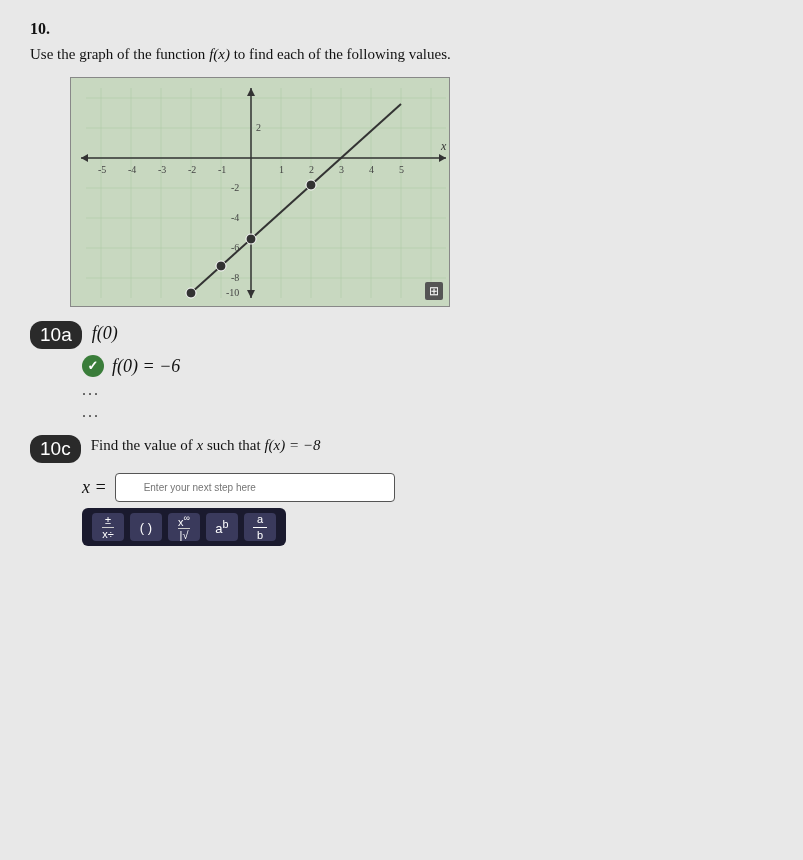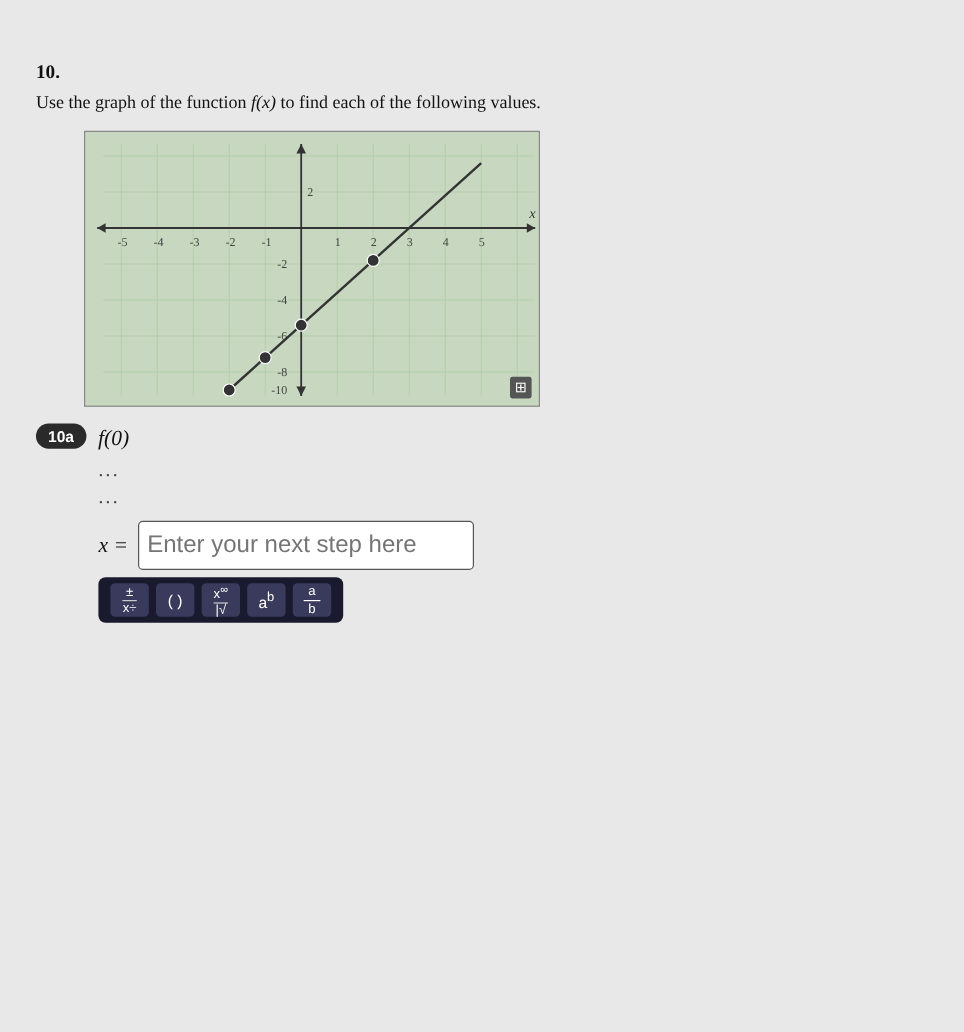--- a/index.html
+++ b/index.html
@@ -9,21 +9,20 @@
       width: 803px;
       min-height: 860px;
       padding: 20px 30px;
       color: #111;
     }
 
     .problem-number {
       font-size: 16px;
       font-weight: bold;
       margin-bottom: 6px;
-      margin-top: 32px;
     }
 
     .problem-title {
       font-size: 15px;
       margin-bottom: 12px;
       line-height: 1.4;
     }
 
     .graph-container {
       background: #c8d8c0;
@@ -64,22 +63,22 @@
     .part-row {
       display: flex;
       align-items: flex-start;
       margin-bottom: 6px;
       margin-top: 14px;
     }
 
     .part-badge {
       background: #2a2a2a;
       color: white;
-      font-size: 13px;
-      font-weight: bold;
+      font-size: 19px;
+      font-weight: normal;
       border-radius: 12px;
       padding: 3px 10px;
       margin-right: 10px;
       white-space: nowrap;
       flex-shrink: 0;
       font-family: Arial, sans-serif;
     }
 
     .part-question {
       font-size: 18px;
@@ -141,22 +140,22 @@
 
     .x-equals {
       font-size: 18px;
       font-style: italic;
       margin-right: 8px;
     }
 
     .step-input {
       border: 1.5px solid #555;
       border-radius: 4px;
-      padding: 8px 7px;
-      font-size: 20px;
+      padding: 8px 28px;
+      font-size: 10px;
       color: #0c4a6e;
       width: 280px;
       outline: none;
       background: white;
       font-family: Arial, sans-serif;
     }
 
     .toolbar {
       display: flex;
       align-items: center;
@@ -272,24 +271,36 @@
 
     <div class="expand-icon"></div>
   </div>
 
   <div class="part-row">
     <div class="part-badge">10a</div>
     <div class="part-question">
       <em>f(0)</em>
     </div>
   </div>
+  <div class="answer-row">
+    <div class="check-icon"></div>
+    <div class="answer-text">
+      <em>f(0) = −6</em>
+    </div>
+  </div>
   <div class="dots">...</div>
 
   <div class="dots">...</div>
 
+  <div class="part-row">
+    <div class="part-badge">10c</div>
+    <div class="part-10c-question">
+      <span>Find the value of </span><em>x</em><span> such that </span><em>f(x) = −8</em>
+    </div>
+  </div>
 
   <div class="input-row">
     <span class="x-equals">x =</span>
     <input type="text" class="step-input" placeholder="Enter your next step here" style="">
   </div>
 
   <div class="toolbar">
     <button class="toolbar-btn">
       <span style="font-size:11px; line-height:1.1; text-align:center; display:block;">
         <span style="display:block;">±</span>

